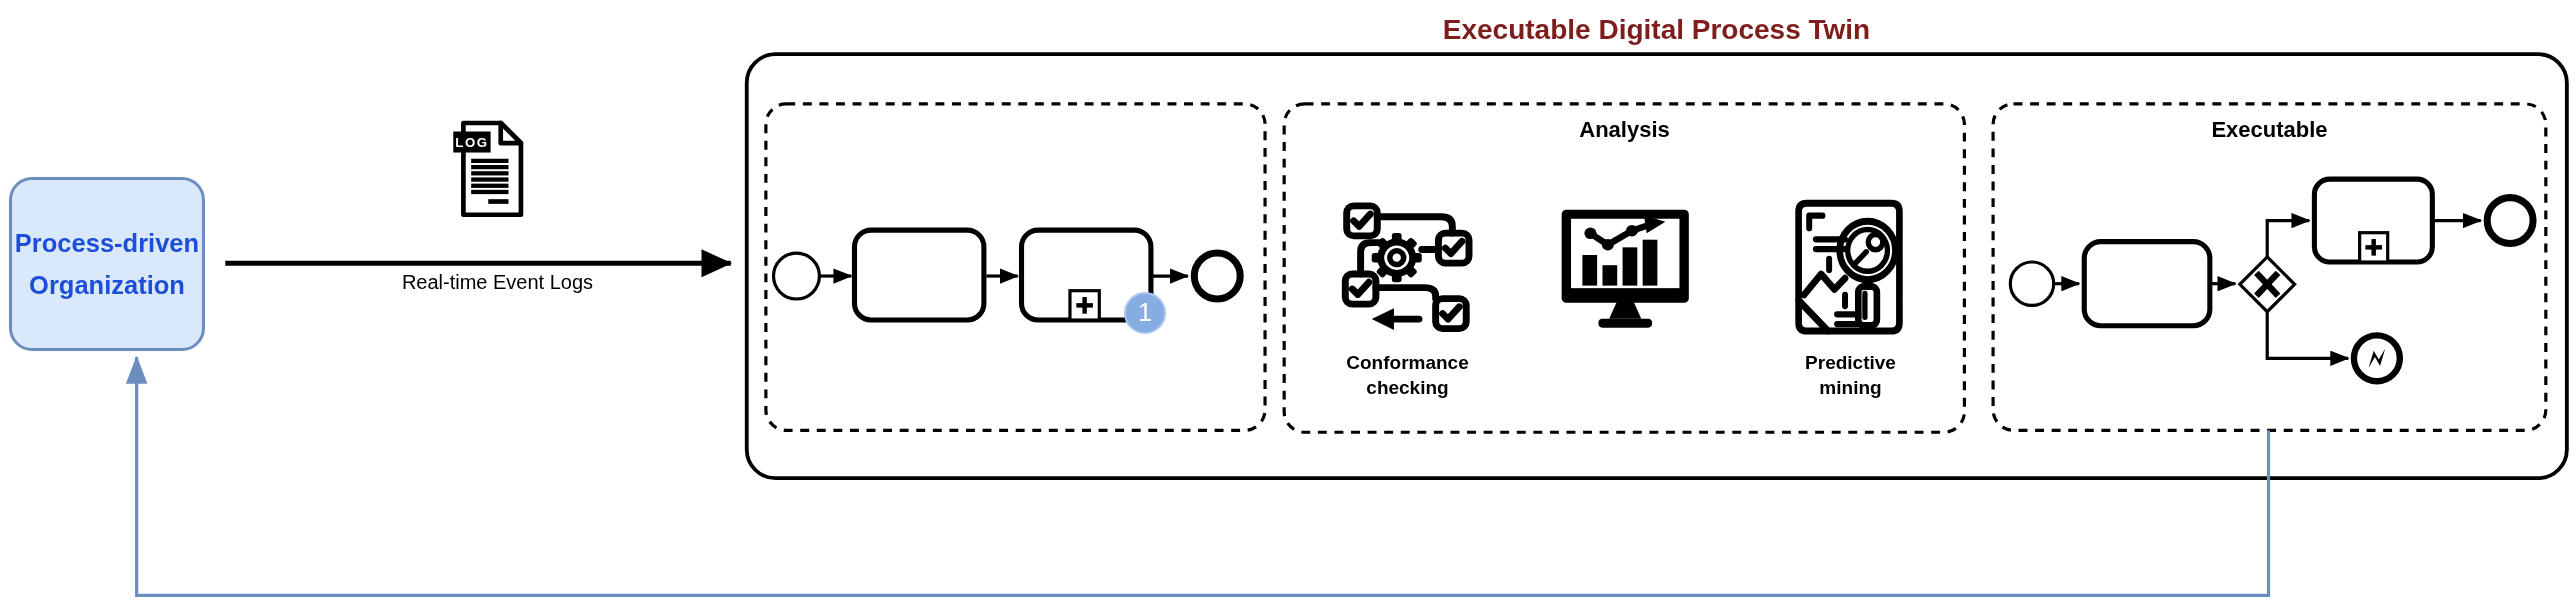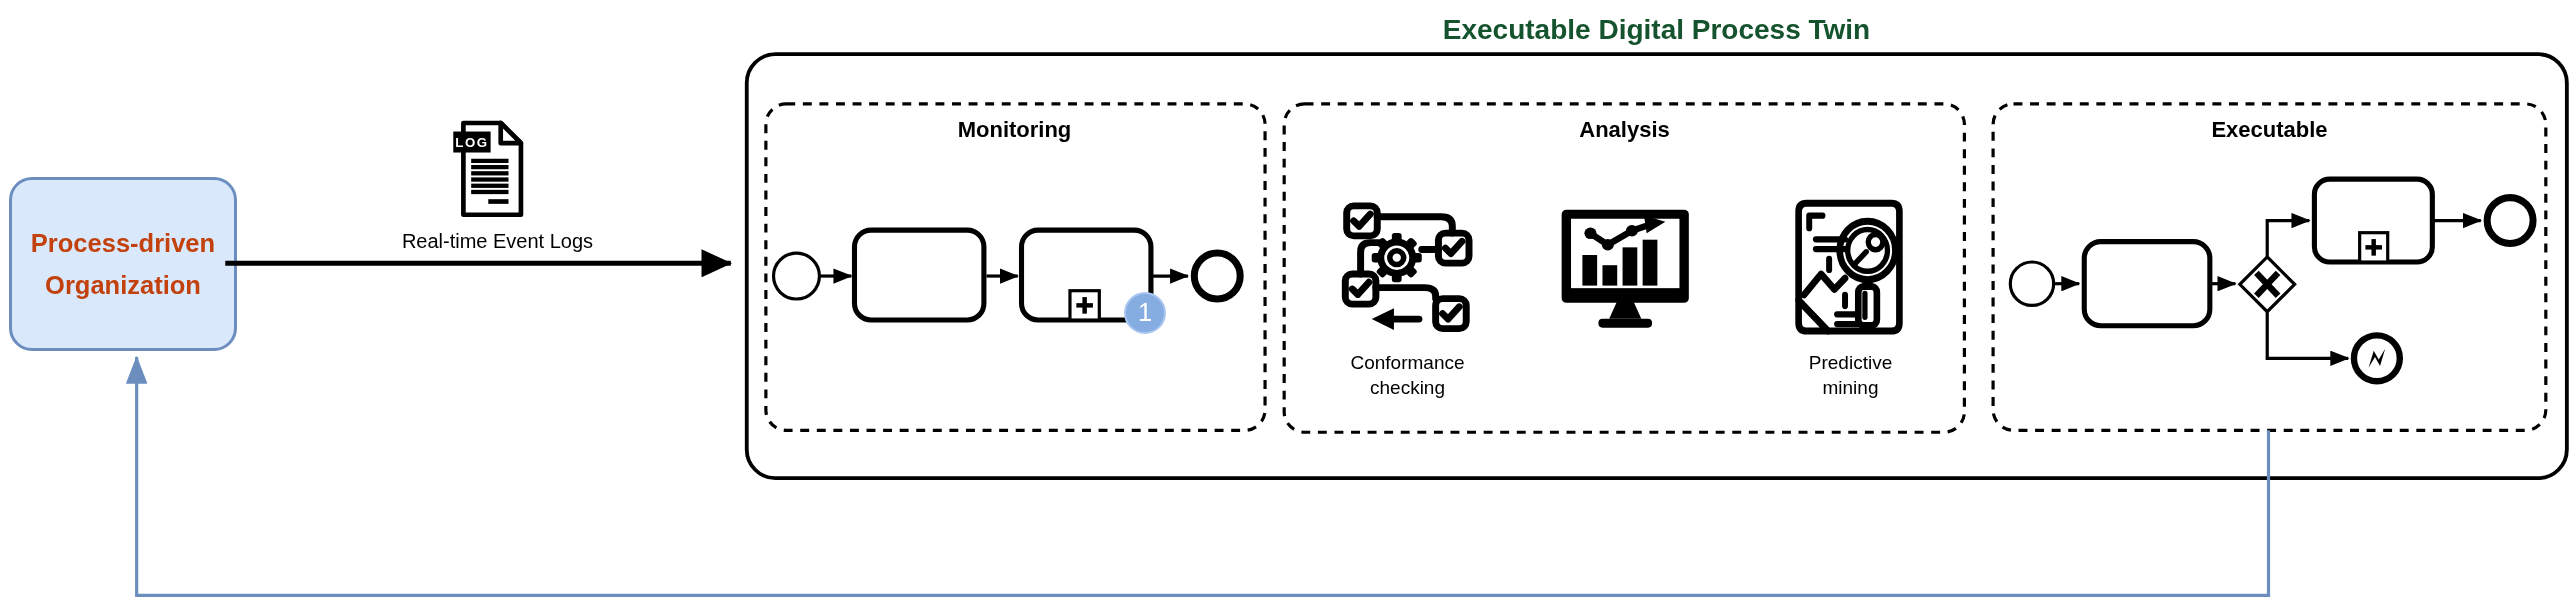--- a/index.html
+++ b/index.html
@@ -8,48 +8,48 @@
     width:2576px;height:605px;
     background:#ffffff;
     font-family:"Liberation Sans", sans-serif;
     overflow:hidden;
   }
   .abs{position:absolute;}
   svg{display:block;}
   
   .main-title{
     left:746px;top:14px;width:1821px;
-    text-align:center;font-size:28px;font-weight:bold;color:#14532d;
+    text-align:center;font-size:28px;font-weight:bold;color:#7f1d1d;
   }
   
   .section-title{
     top:117px;width:255px;text-align:center;
     font-size:22px;font-weight:bold;color:#000;
   }
   #title-monitoring{left:887px;}
   #title-analysis{left:1497px;}
   #title-refinement{left:2142px;}
   
   .org-box{
-    left:9px;top:177px;width:228px;height:174px;
+    left:9px;top:177px;width:196px;height:174px;
     background:#DAE8FC;border:3.2px solid #6C8EBF;border-radius:23px;
     display:flex;flex-direction:column;align-items:center;justify-content:center;
     box-sizing:border-box;
-    font-size:25.5px;font-weight:bold;color:#c2410c;line-height:42px;text-align:center;
+    font-size:25.5px;font-weight:bold;color:#1d4ed8;line-height:42px;text-align:center;
   }
   
   .edge-label{
-    text-align:center;color:#000;background:#ffffff;
+    text-align:center;color:#000;background:#ffffff;margin-top:41px;
   }
   #label-event-logs{left:370px;top:230px;width:255px;font-size:20px;background:transparent;}
   #label-deployment{left:933px;top:564px;width:255px;font-size:20.4px;padding-bottom:9px;}
   
   .caption{
     top:350px;width:217px;text-align:center;
-    font-size:19px;line-height:25px;color:#000;
+    font-size:19px;line-height:25px;color:#000;font-weight:bold;
   }
   #caption-conformance{left:1299px;}
   #caption-multi{left:1516px;}
   #caption-predictive{left:1742px;}
   .caption span{display:block;}
   
   .badge{
     left:1124px;top:292px;width:42px;height:42px;
     background:#85ADE2;border:2.6px solid #A9C7F0;border-radius:50%;
     box-sizing:border-box;
@@ -211,21 +211,20 @@
       <path d="M3555,489 V562 H3682" stroke-width="5" marker-end="url(#mBlack)"></path>
       <circle cx="3727" cy="562" r="36" fill="#fff" stroke-width="10"></circle>
       <path d="M3714,577 L3722,550 L3730,564 L3740,547 L3732,574 L3724,560 Z" fill="#000" stroke="none"></path>
     </g>
 
     <path d="M3557,675 V934 H213 V560" fill="none" stroke="#6C8EBF" stroke-width="5" marker-end="url(#mBlue)"></path>
   </svg>
 
   <div class="abs main-title">Executable Digital Process Twin</div>
 
-  <div id="title-monitoring" class="abs section-title">Monitoring</div>
   <div id="title-analysis" class="abs section-title">Analysis</div>
   <div id="title-refinement" class="abs section-title">Executable</div>
 
   <div id="label-event-logs" class="abs edge-label">Real-time Event Logs</div>
 
   <div id="caption-conformance" class="abs caption">
     <span>Conformance</span>
     <span>checking</span>
   </div>
   <div id="caption-predictive" class="abs caption">

